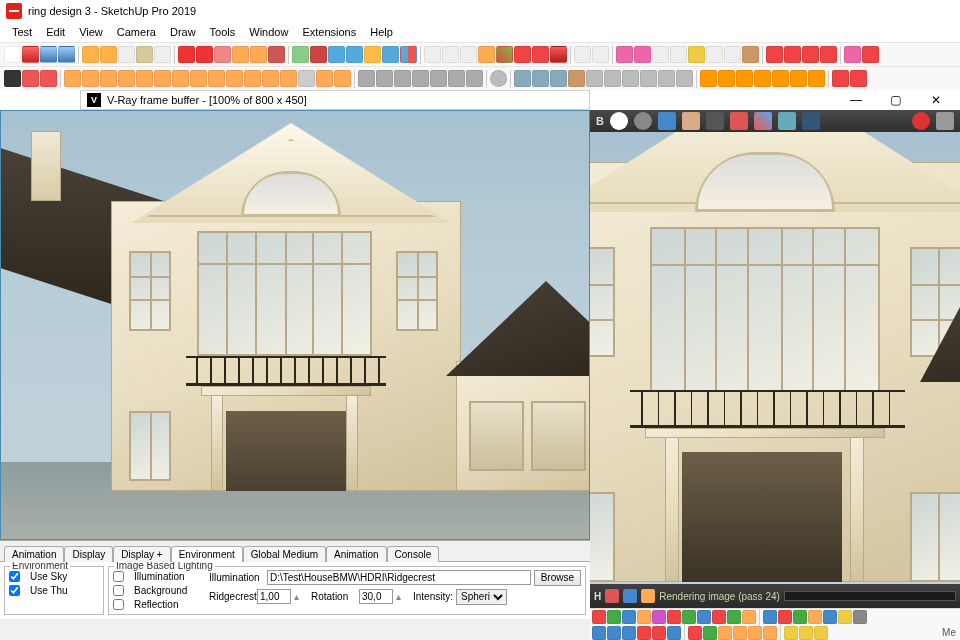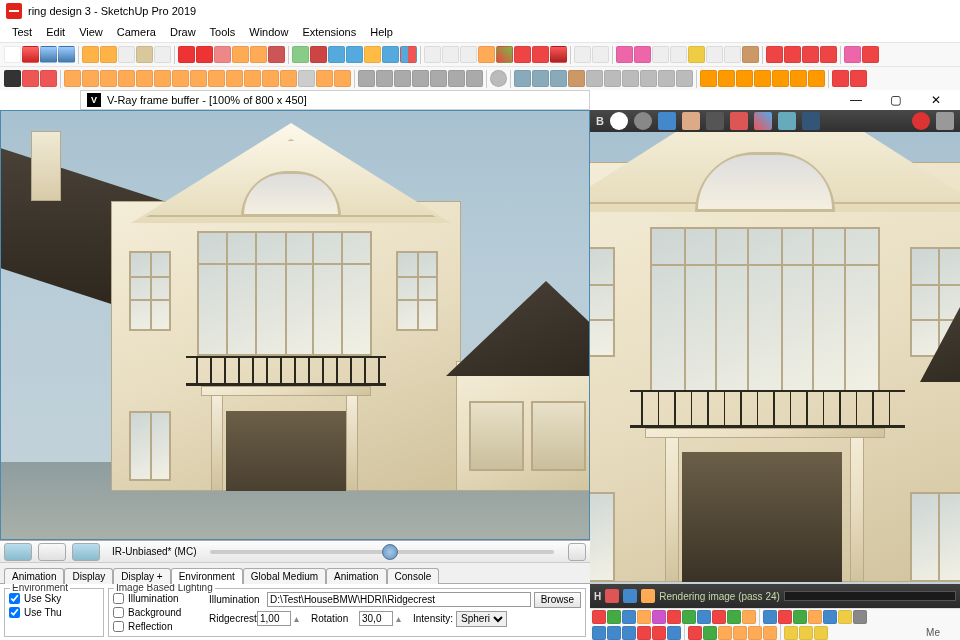--- a/index.html
+++ b/index.html
@@ -39,40 +39,40 @@
   .bp-top { height:22px; display:flex; align-items:center; gap:6px; padding:0 4px; background:linear-gradient(#fdfdfd,#e8e8e8); border-bottom:1px solid #ccc;}
   .bp-btn { width:28px; height:18px; background:linear-gradient(#f8f8f8,#e0e0e0); border:1px solid #aaa; border-radius:3px; }
   .bp-slider { flex:1; height:4px; background:#ccc; border-radius:2px; position:relative; margin:0 8px;}
   .bp-slider .thumb { position:absolute; left:50%; top:-6px; width:16px; height:16px; background:radial-gradient(#a8c8e8,#6090c0); border-radius:50%; border:1px solid #507090;}
   .bp-tabs { height:20px; display:flex; align-items:flex-end; padding:0 4px; gap:0;}
   .bp-tab { padding:2px 7px; border:1px solid #aaa; border-bottom:none; background:#f4f4f4; font-size:10px; position:relative; top:1px; border-radius:3px 3px 0 0;}
   .bp-tab.active { background:#fff; z-index:1; }
   .bp-body { display:flex; gap:4px; padding:4px; background:#fff; border-top:1px solid #aaa; height:58px; overflow:hidden;}
   .fieldset { border:1px solid #bbb; padding:2px 4px; font-size:10px; position:relative;}
   .fieldset .legend { position:absolute; top:-7px; left:5px; background:#fff; padding:0 2px; color:#333;}
-  .chk { display:flex; align-items:center; gap:4px; height:14px;}
+  .chk { display:flex; align-items:center; gap:10px; height:14px;}
   .chk input { width:11px; height:11px; }
   .field-row { display:flex; align-items:center; gap:3px; height:17px;}
   .field-row input[type=text] { height:15px; font-size:10px; padding:0 2px; border:1px solid #999;}
   .small-btn { height:16px; padding:0 6px; font-size:10px; background:linear-gradient(#fdfdfd,#e4e4e4); border:1px solid #999;}
 
   .right-panel { position:absolute; right:0; top:110px; width:370px; height:498px; background:#2a2a2a; z-index:2; }
   .rp-top { height:22px; background:linear-gradient(#484848,#303030); display:flex; align-items:center; gap:6px; padding:0 6px;}
   .rp-ico { width:18px; height:18px; border-radius:2px; }
   .rp-view { position:absolute; top:22px; left:0; right:0; bottom:24px; overflow:hidden; background:linear-gradient(#a8c1d0,#c5d3d9);}
   .rp-status { position:absolute; left:0; right:0; bottom:0; height:24px; background:linear-gradient(#404040,#2a2a2a); display:flex; align-items:center; padding:0 4px; gap:4px; color:#c8d8a8; font-size:10px;}
   .rp-prog { flex:1; height:10px; background:#1a1a1a; border:1px solid #555;}
 
   .win-ctr { position:absolute; right:4px; top:90px; display:flex; gap:0; z-index:3;}
   .win-ctr div { width:40px; height:20px; display:flex; align-items:center; justify-content:center; font-size:12px;}
 
   .bottom-toolbar-strip { position:absolute; left:590px; right:0; bottom:0; height:32px; background:#f8f8f8; border-top:1px solid #ddd; display:flex; flex-direction:column; z-index:3; overflow:hidden;}
   .bts-row { height:16px; display:flex; gap:1px; padding:0 2px; align-items:center;}
   .bts-row .tb { width:14px; height:14px; }
-  .status-me { position:absolute; right:20px; bottom:2px; font-size:10px; color:#555; z-index:5;}
+  .status-me { position:absolute; right:4px; bottom:2px; font-size:10px; color:#555; z-index:5;}
   select { font-size:10px; height:16px; border:1px solid #999;}
 </style>
 </head>
 <body>
 
 <div class="titlebar">
   <div class="icon"></div>
   <span>ring design 3 - SketchUp Pro 2019</span>
 </div>
 
@@ -281,30 +281,20 @@
     <div class="wall" style="left:200px; top:275px; width:170px; height:10px;"></div>
 
     <div style="position:absolute; left:225px; top:300px; width:120px; height:80px; background:linear-gradient(#6b5f48,#4a4030);"></div>
 
     <div class="win" style="left:468px; top:290px; width:55px; height:70px; background:linear-gradient(#e8e0c8,#cabf9c);"></div>
     <div class="win" style="left:530px; top:290px; width:55px; height:70px; background:linear-gradient(#e8e0c8,#cabf9c);"></div>
   </div>
 </div>
 
 <div class="bottom-panel">
-  <div class="bp-top">
-    <div class="bp-btn" style="background:linear-gradient(#bde,#8bc)"></div>
-    <div class="bp-btn"></div>
-    <div class="bp-btn" style="background:linear-gradient(#bde,#8bc)"></div>
-    <span style="margin-left:6px;">IR-Unbiased* (MC)</span>
-    <div class="bp-slider">
-        <div class="thumb"></div>
-      </div>
-    <div class="bp-btn" style="width:18px"></div>
-  </div>
   <div class="bp-tabs">
     <div class="bp-tab">Animation</div>
     <div class="bp-tab">Display</div>
     <div class="bp-tab">Display +</div>
     <div class="bp-tab active">Environment</div>
     <div class="bp-tab">Global Medium</div>
     <div class="bp-tab">Animation</div>
     <div class="bp-tab">Console</div>
   </div>
   <div class="bp-body">

